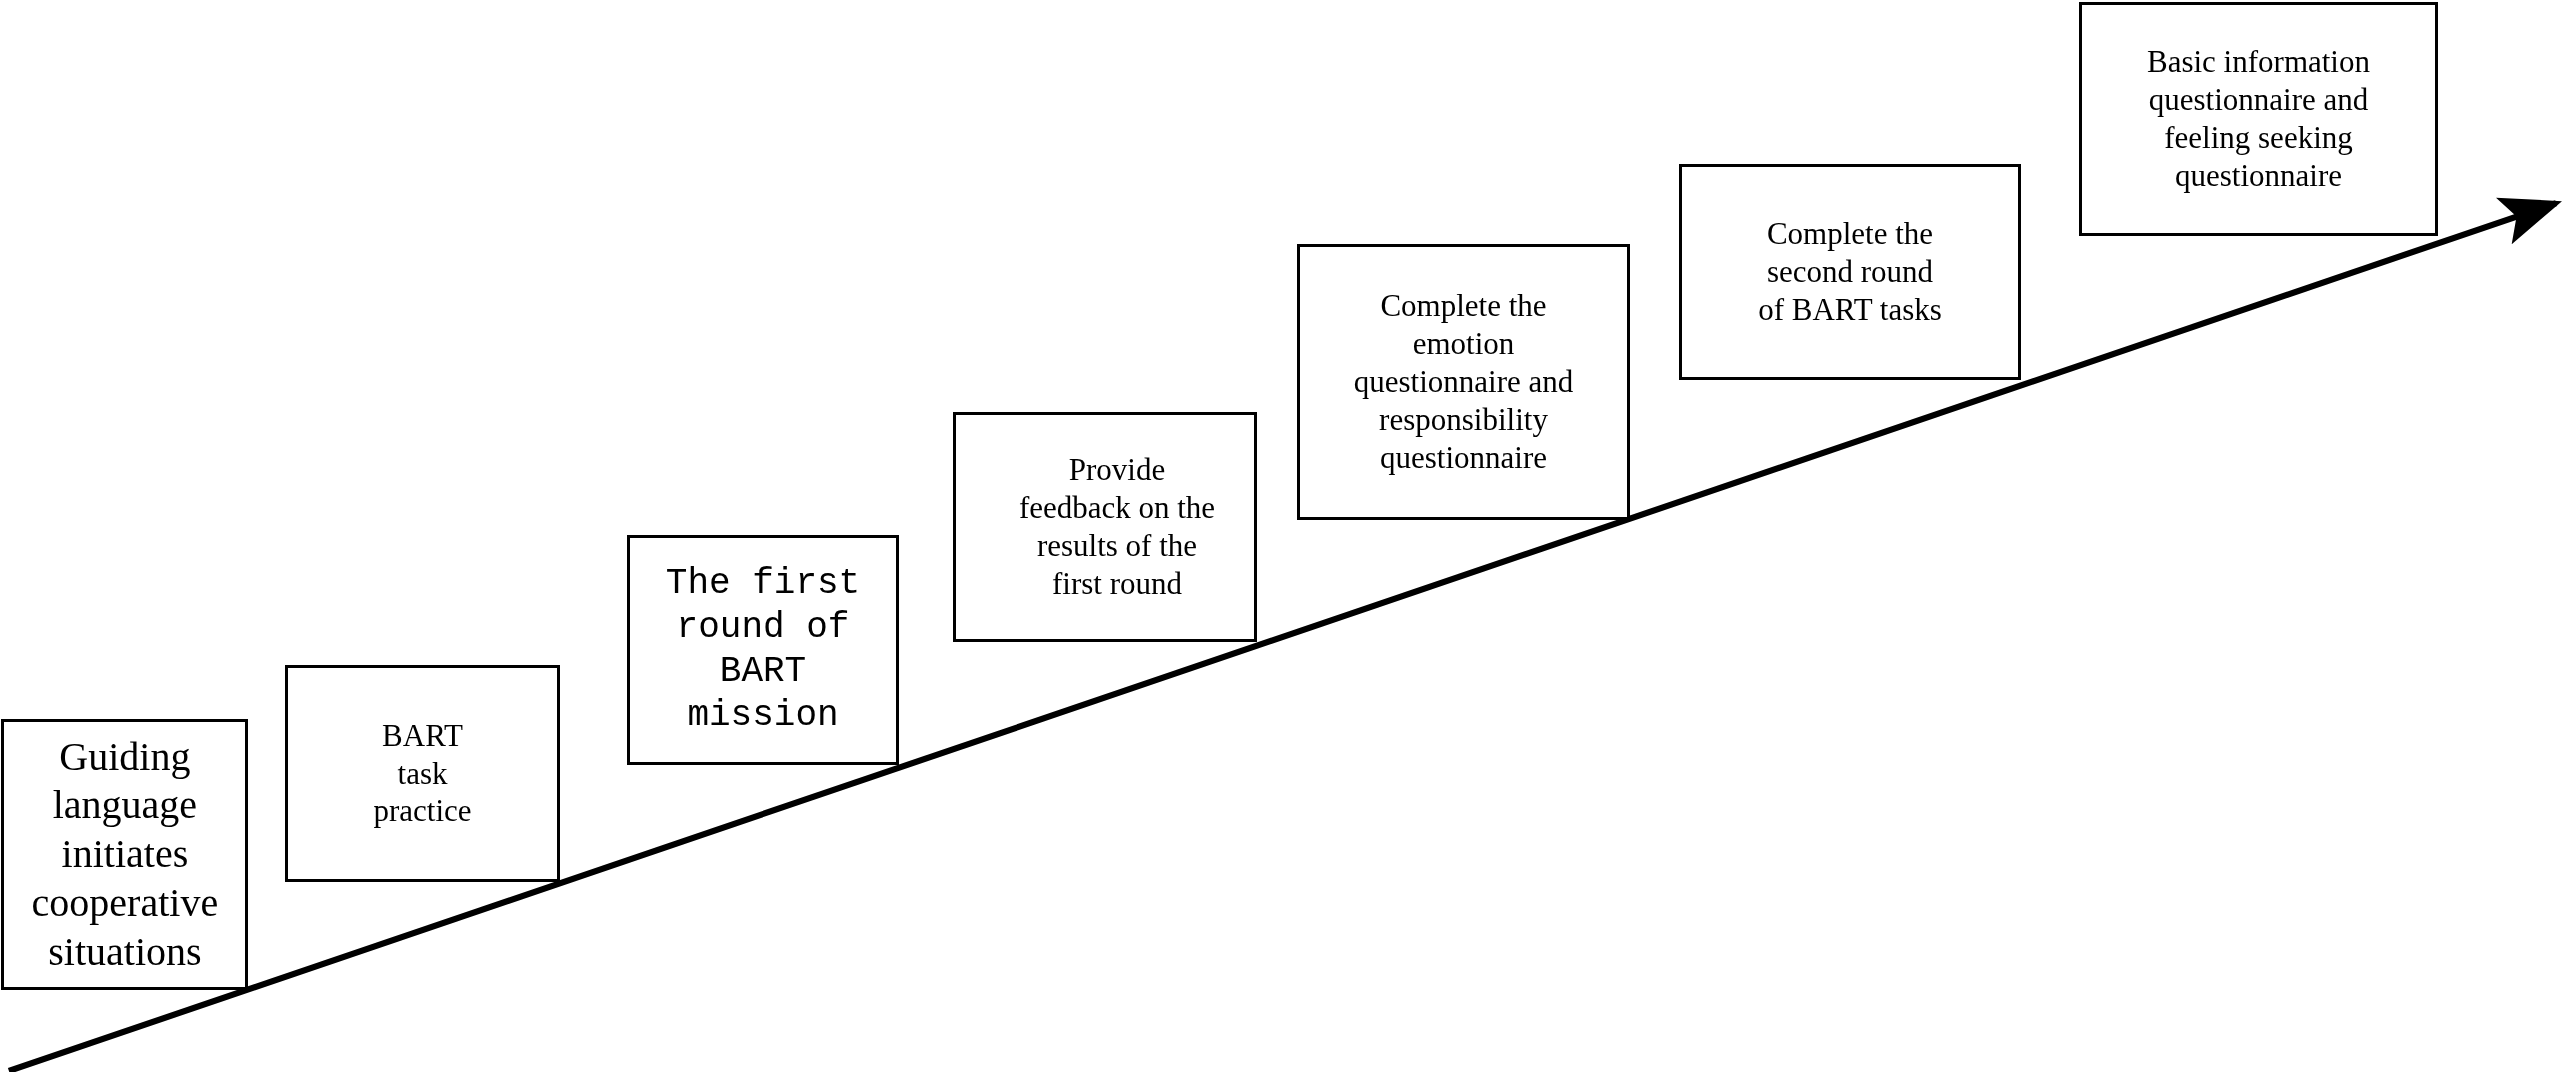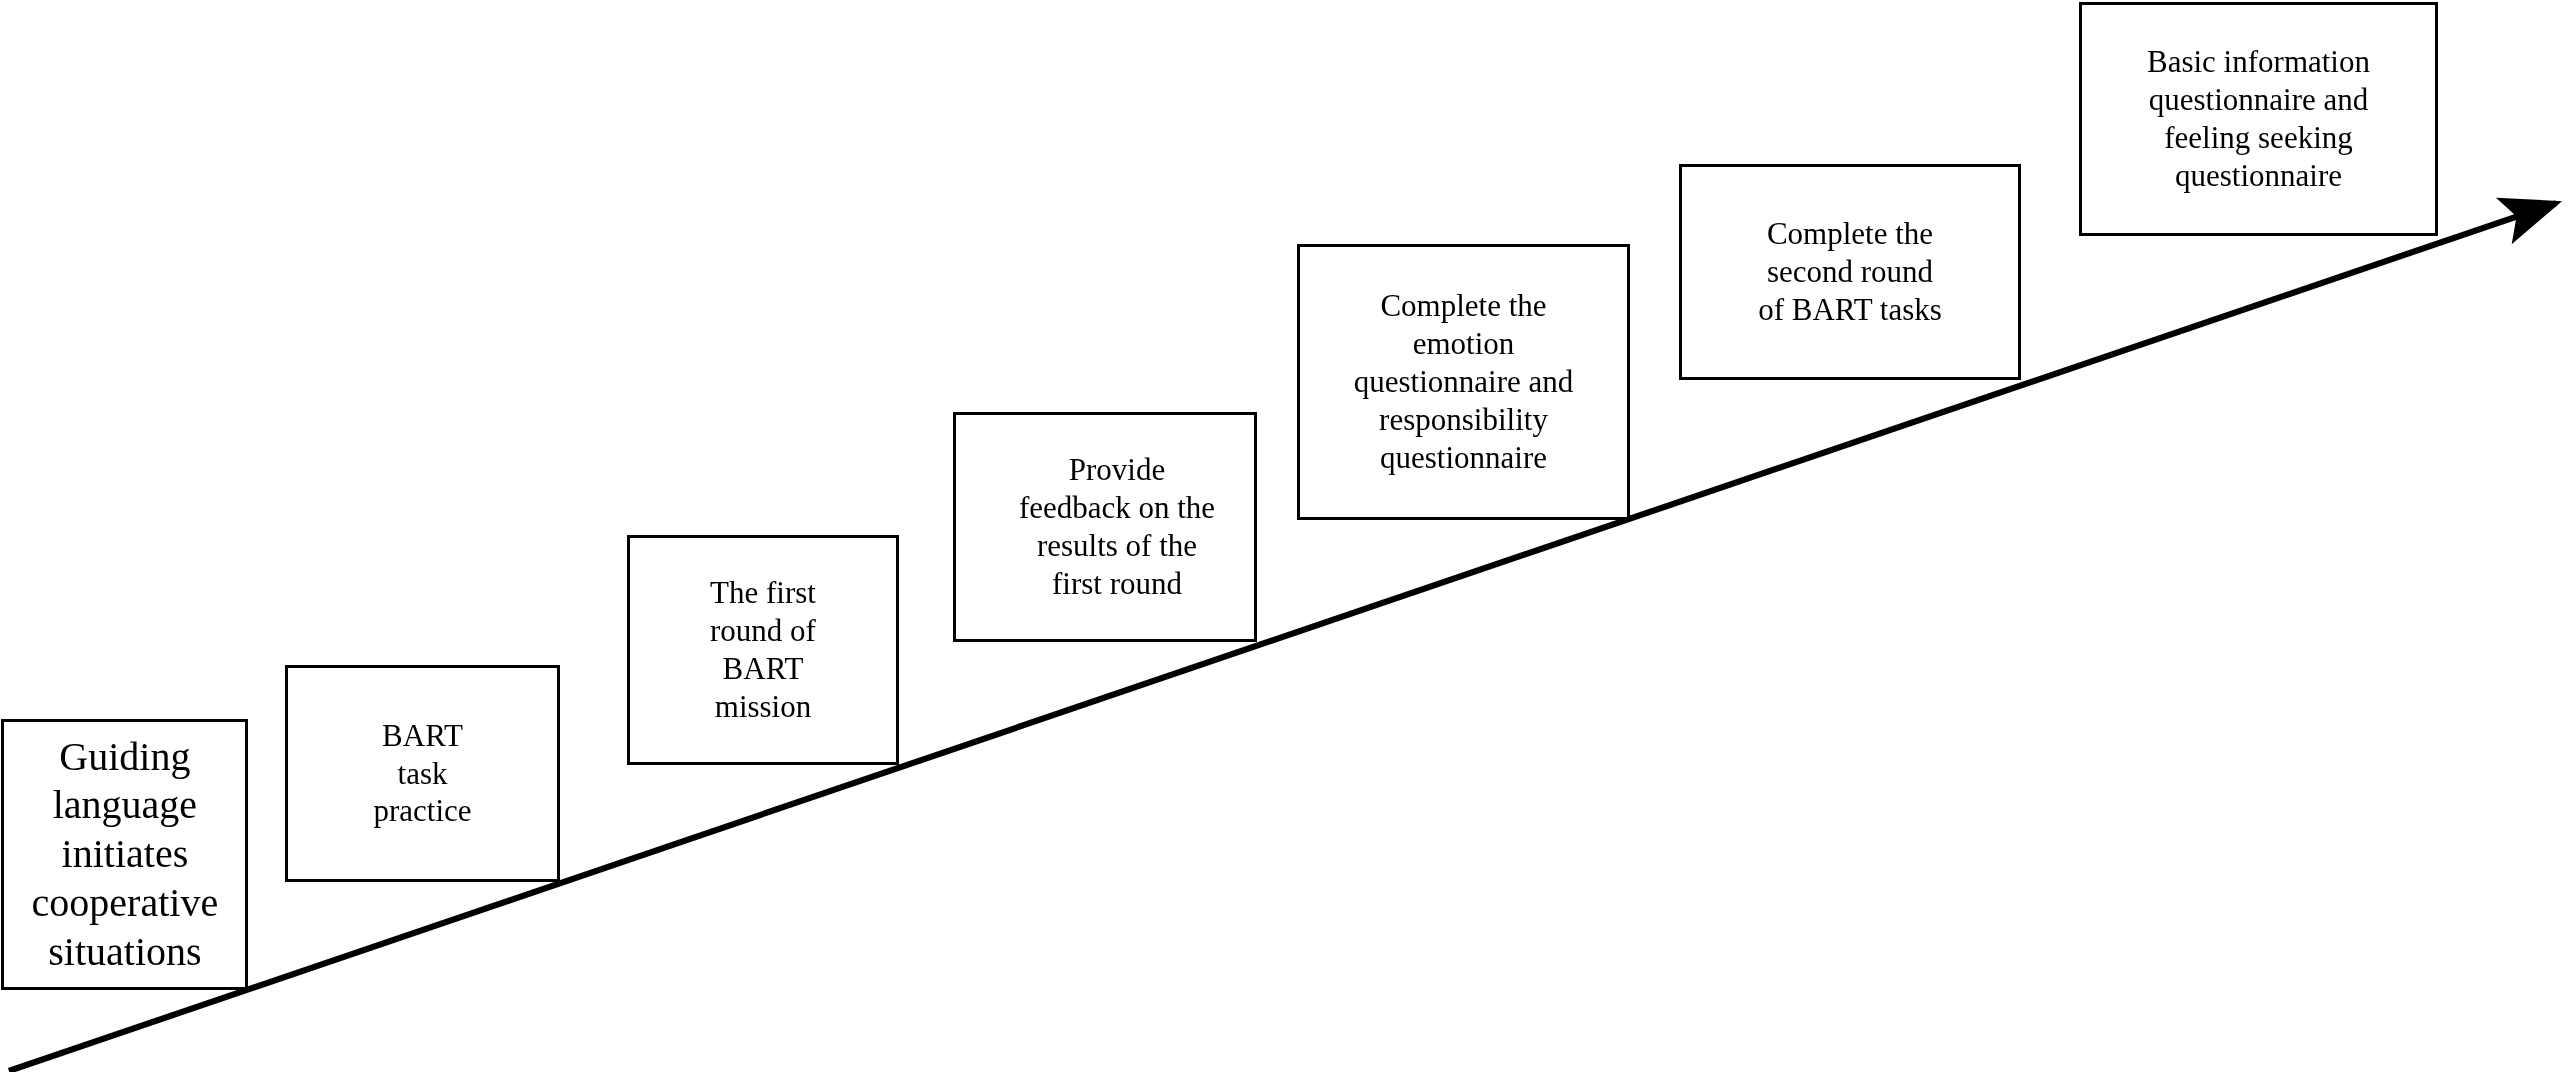--- a/index.html
+++ b/index.html
@@ -65,21 +65,21 @@
 language
 initiates
 cooperative
 situations</span>
   </div>
   <div class="step-box" style="left: 285px; top: 665px; width: 275px; height: 217px; font-size: 31px;">
     <span class="step-label">BART
 task
 practice</span>
   </div>
-  <div class="step-box" style="left: 627px; top: 535px; width: 272px; height: 230px; font-size: 31px;">
+  <div class="step-box" style="left: 627px; top: 535px; width: 272px; height: 230px; font-size: 36px; font-family: Liberation Mono, monospace;">
     <span class="step-label">The first
 round of
 BART
 mission</span>
   </div>
   <div class="step-box" style="left: 953px; top: 412px; width: 304px; height: 230px; font-size: 31px; padding-left: 24px;">
     <span class="step-label">Provide
 feedback on the
 results of the
 first round</span>

